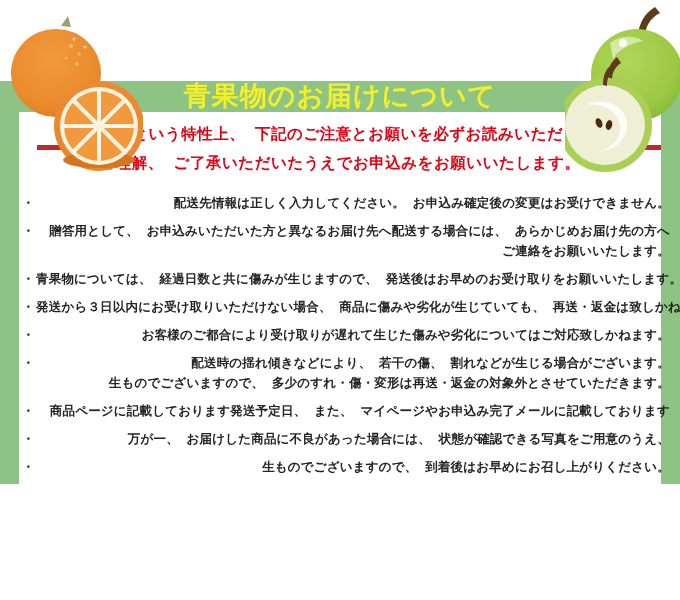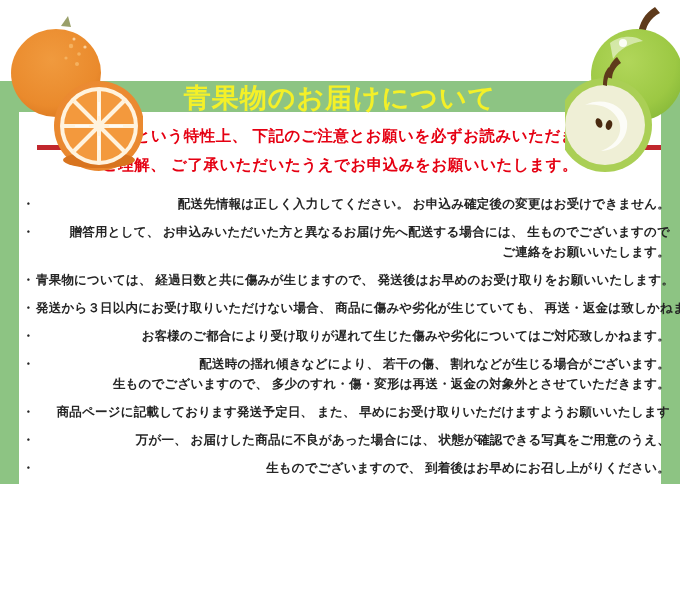--- a/index.html
+++ b/index.html
@@ -1,18 +1,18 @@
 <!DOCTYPE html>
 <html><head>
 <meta charset="utf-8">
 <style>
   html,body{margin:0;padding:0;background:#fff;}
   .canvas{
     position:relative;width:680px;height:484px;overflow:hidden;background:#ffffff;
-    font-family:Liberation Sans, sans-serif;
+    font-family:Liberation Mono, monospace;
   }
   .green-frame{position:absolute;left:0;top:81px;width:680px;height:519px;background:#8DC483;}
   .white-box{position:absolute;left:19px;top:112px;width:642px;height:454px;background:#ffffff;}
   .page-title{
     position:absolute;left:0;top:83px;width:680px;height:30px;line-height:30px;
     text-align:center;font-size:27px;font-weight:bold;color:#F4F028;letter-spacing:1px;
   }
   .intro{position:absolute;left:19px;top:121px;width:642px;text-align:center;
     color:#E50012;font-size:15.5px;font-weight:bold;line-height:29px;letter-spacing:0.5px;}
   .dash{position:absolute;height:5px;background:#C1272D;top:145px;}
@@ -50,21 +50,21 @@
   <div class="notice-list">
       <div class="notice-item">
         <span class="bullet">・</span>
         <div class="notice-text">
           <div class="notice-line">配送先情報は正しく入力してください。 お申込み確定後の変更はお受けできません。</div>
         </div>
       </div>
       <div class="notice-item">
         <span class="bullet">・</span>
         <div class="notice-text">
-          <div class="notice-line">贈答用として、 お申込みいただいた方と異なるお届け先へ配送する場合には、 生ものでございますので</div>
+          <div class="notice-line">贈答用として、 お申込みいただいた方と異なるお届け先へ配送する場合には、 あらかじめお届け先の方へ</div>
           <div class="notice-line">ご連絡をお願いいたします。</div>
         </div>
       </div>
       <div class="notice-item">
         <span class="bullet">・</span>
         <div class="notice-text">
           <div class="notice-line">青果物については、 経過日数と共に傷みが生じますので、 発送後はお早めのお受け取りをお願いいたします。</div>
         </div>
       </div>
       <div class="notice-item">
@@ -82,21 +82,21 @@
       <div class="notice-item">
         <span class="bullet">・</span>
         <div class="notice-text">
           <div class="notice-line">配送時の揺れ傾きなどにより、 若干の傷、 割れなどが生じる場合がございます。</div>
           <div class="notice-line">生ものでございますので、 多少のすれ・傷・変形は再送・返金の対象外とさせていただきます。</div>
         </div>
       </div>
       <div class="notice-item">
         <span class="bullet">・</span>
         <div class="notice-text">
-          <div class="notice-line">商品ページに記載しております発送予定日、 また、 早めにお受け取りいただけますようお願いいたします</div>
+          <div class="notice-line">商品ページに記載しております発送予定日、 また、 マイページやお申込み完了メールに記載しております</div>
         </div>
       </div>
       <div class="notice-item">
         <span class="bullet">・</span>
         <div class="notice-text">
           <div class="notice-line">万が一、 お届けした商品に不良があった場合には、 状態が確認できる写真をご用意のうえ、</div>
         </div>
       </div>
       <div class="notice-item">
         <span class="bullet">・</span>

